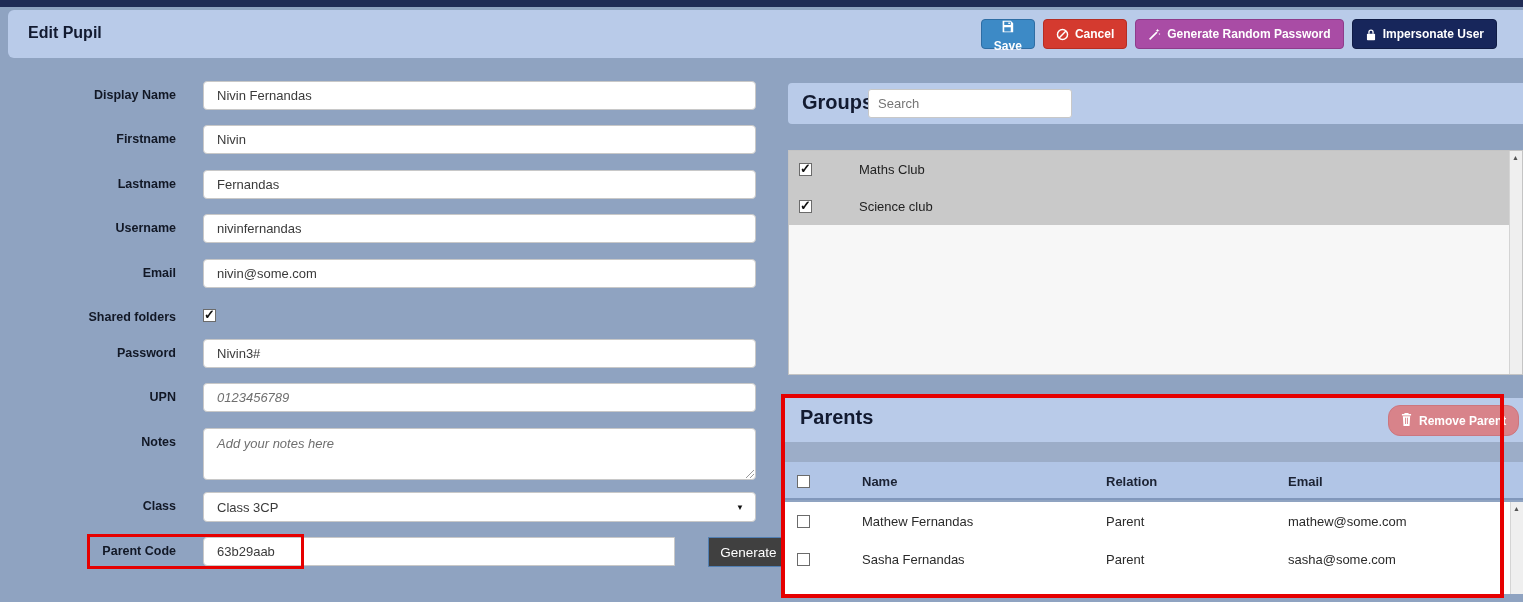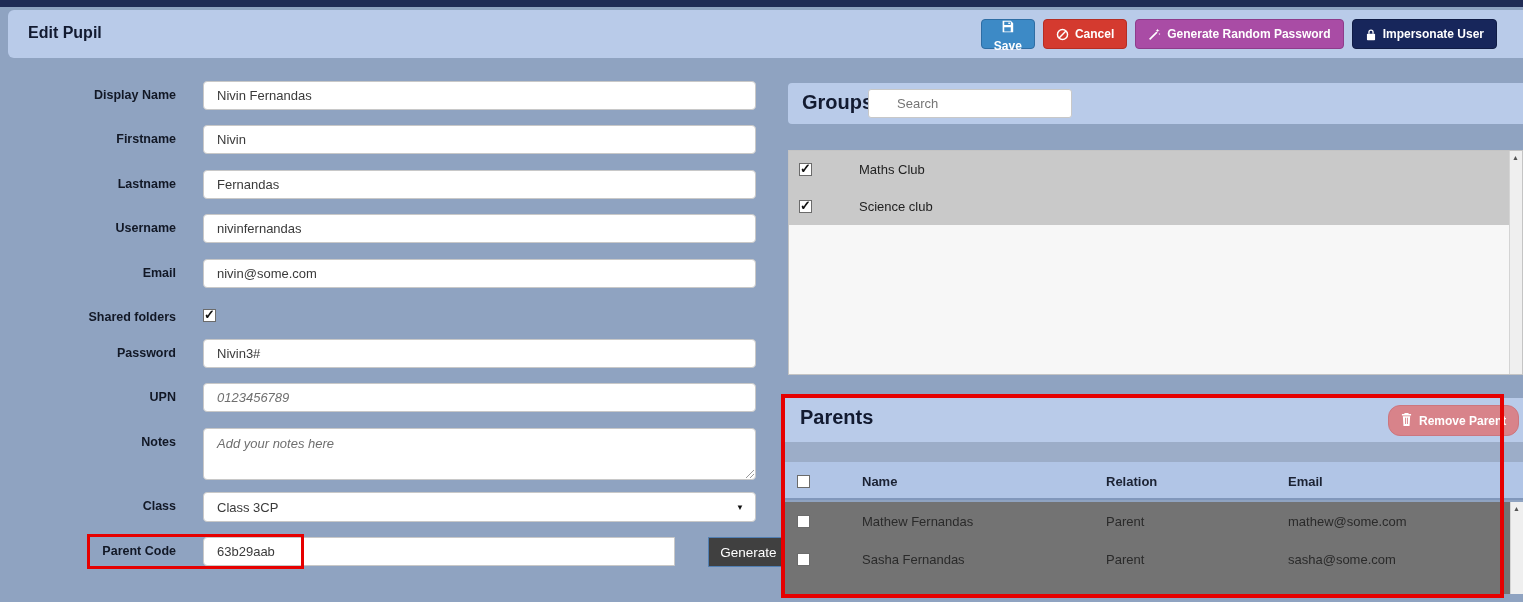--- a/index.html
+++ b/index.html
@@ -46,21 +46,21 @@
   .pc-input { width: 472px; border-radius: 4px 0 0 4px; }
   .btn-generate { position: absolute; left: 675px; top: 0; width: 81px; height: 30px;
     background: #404040; border: 1px solid #517fb3; border-radius: 0 4px 4px 0; color: #fff;
     font-size: 13.5px; display: flex; align-items: center; justify-content: center; cursor: pointer; margin-left: 33px; }
 
   
   .groups-header { position: absolute; left: 788px; top: 83px; width: 735px; height: 41px;
     background: #b9cbe9; border-radius: 4px 0 0 4px; }
   .panel-title { position: absolute; left: 14px; top: 8px; font-size: 20px; font-weight: bold; color: #121a30; }
   .groups-search { position: absolute; left: 80px; top: 6px; width: 204px; height: 29px;
-    border: 1px solid #c8c8c8; border-radius: 3px; padding: 0 28px; font-size: 13px; color: #3a3a3a;
+    border: 1px solid #c8c8c8; border-radius: 3px; padding: 0 9px; font-size: 13px; color: #3a3a3a;
     font-family: "Liberation Sans", sans-serif; }
   .groups-list { position: absolute; left: 788px; top: 150px; width: 735px; height: 225px;
     background: #f7f7f7; border: 1px solid #c4c4c4; }
   .group-row { position: absolute; left: 0; width: 721px; height: 37px; background: #c9c9c9;
     display: flex; align-items: center; cursor: pointer; }
   .group-row input { margin-left: 10px; }
   .group-label { margin-left: 47px; font-size: 13px; color: #222; }
   .vscroll { position: absolute; right: 0; top: 0; width: 13px; height: 100%;
     background: #efefef; border-left: 1px solid #d4d4d4; cursor: pointer; }
   .vscroll .arr { position: absolute; top: 3px; left: 2px; font-size: 7px; color: #555; }
@@ -71,21 +71,21 @@
     display: flex; align-items: center; gap: 7px; background: #d8838a; border: 1px solid #cc767e;
     border-radius: 12px; color: #fff; font-size: 12px; font-weight: bold; cursor: pointer; }
   .parents-gap { position: absolute; left: 785px; top: 442px; width: 738px; height: 20px; background: #9cadc8; }
   .parents-thead { position: absolute; left: 785px; top: 462px; width: 738px; height: 38px;
     background: #b1c5e6; border-bottom: 2px solid #8197bb; }
   .pcol-check { position: absolute; left: 12px; top: 12px; }
   .pcol-name { position: absolute; left: 77px; top: 12px; }
   .pcol-relation { position: absolute; left: 321px; top: 12px; }
   .pcol-email { position: absolute; left: 503px; top: 12px; }
   .parents-thead span { font-size: 13px; font-weight: bold; color: #1b2233; }
-  .parents-body { position: absolute; left: 785px; top: 502px; width: 738px; height: 92px; background: #737373; }
+  .parents-body { position: absolute; left: 785px; top: 502px; width: 738px; height: 92px; background: #ffffff; }
   .parent-row { position: absolute; left: 0; width: 100%; height: 38px; }
   .parent-row span { font-size: 13px; color: #2a2a2a; }
 
   
   .hl { position: absolute; border: 3px solid #e60000; pointer-events: none; z-index: 50; }
   .hl-parent-code { left: 87px; top: 534px; width: 217px; height: 35px; }
   .hl-parents { left: 781px; top: 394px; width: 723px; height: 204px; border-width: 4px; }
 </style>
 </head>
 <body>

